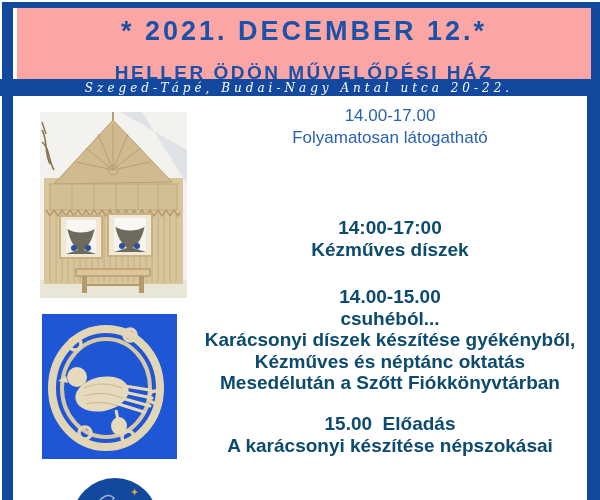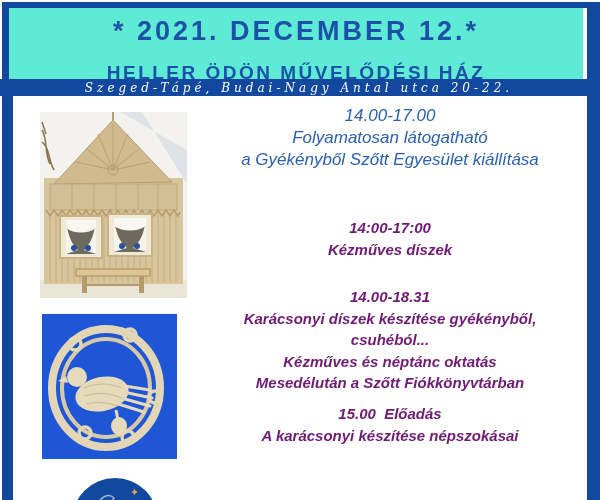--- a/index.html
+++ b/index.html
@@ -5,42 +5,42 @@
   html,body{margin:0;padding:0;background:#888;}
   .poster{
     position:relative;width:600px;height:500px;background:#ffffff;
     overflow:hidden;font-family:"Liberation Sans",sans-serif;
   }
   
   .frame-top{position:absolute;left:2px;top:2px;width:598px;height:6px;background:#12489E;}
   .frame-left{position:absolute;left:2px;top:2px;width:11px;height:498px;background:#12489E;}
   .frame-right{position:absolute;left:587px;top:2px;width:13px;height:498px;background:#12489E;}
   
-  .titlebox{position:absolute;left:9px;top:8px;width:574px;height:71px;background:#5eead4;text-align:center;}
+  .titlebox{position:absolute;left:17px;top:8px;width:574px;height:71px;background:#fca5a5;text-align:center;}
   .title{
     margin-top:8px;font-size:27px;font-weight:bold;letter-spacing:3px;
     color:#1B52A8;white-space:nowrap;
   }
   .venue{
     margin-top:15px;font-size:19px;font-weight:bold;letter-spacing:2.5px;
     color:#1B52A8;white-space:nowrap;
   }
   .band{
     position:absolute;left:0;top:79px;width:598px;height:17px;background:#12489E;
     display:flex;align-items:center;justify-content:center;
   }
   .band span{
     color:#ffffff;font-family:"DejaVu Serif",serif;font-style:italic;
     font-size:12px;letter-spacing:4px;white-space:nowrap;
   }
   
   .block{position:absolute;left:390px;transform:translateX(-50%);text-align:center;}
   .block div{white-space:pre;}
-  .block.light{font-style:italic;font-size:17px;line-height:22px;color:#2A60B4;}
-  .block.bold{font-style:italic;font-weight:bold;font-size:15px;line-height:21.5px;color:#701a75;}
+  .block.light{font-size:17px;line-height:22px;color:#2A60B4;}
+  .block.bold{font-weight:bold;font-size:19px;line-height:21.5px;color:#0c4a6e;}
   
   .house{position:absolute;left:40px;top:112px;width:147px;height:186px;}
   .bird{position:absolute;left:42px;top:314px;width:135px;height:145px;}
   
   .logo{
     position:absolute;left:72px;top:478px;width:86px;height:86px;border-radius:50%;
     background:#12489E;
   }
   .logo svg{position:absolute;left:0;top:0;}
   .logo .star{position:absolute;left:58px;top:8px;color:#D0A845;font-size:11px;}
@@ -173,34 +173,34 @@
         <path d="M42,82 q18,-6 38,2"></path>
         <path d="M44,90 q16,-4 32,2"></path>
       </g>
       <line x1="74" y1="96" x2="76" y2="106" stroke="#E6DABC" stroke-width="3"></line>
       <ellipse cx="77" cy="112" rx="8" ry="9" fill="#E6DABC"></ellipse>
     </g>
   </svg>
 
   <div class="block light" style="top:105px">
     <div class="time">14.00-17.00</div>
-    <div><div>Folyamatosan látogatható</div><div>a Gyékényből Szőtt Egyesület kiállítása</div></div>
+    <div><div>Folyamatosan látogatható</div></div>
   </div>
 
   <div class="block bold" style="top:217px">
     <div class="time">14:00-17:00</div>
     <div><div>Kézműves díszek</div></div>
   </div>
 
   <div class="block bold" style="top:286px">
-    <div class="time">14.00-18.31</div>
-    <div><div>Karácsonyi díszek készítése gyékényből,</div><div>csuhéból...</div><div>Kézműves és néptánc oktatás</div><div>Mesedélután a Szőtt Fiókkönyvtárban</div></div>
-  </div>
-
-  <div class="block bold" style="top:403px">
+    <div class="time">14.00-15.00</div>
+    <div><div>csuhéból...</div><div>Karácsonyi díszek készítése gyékényből,</div><div>Kézműves és néptánc oktatás</div><div>Mesedélután a Szőtt Fiókkönyvtárban</div></div>
+  </div>
+
+  <div class="block bold" style="top:413px">
     <div class="time">15.00  Előadás</div>
     <div><div>A karácsonyi készítése népszokásai</div></div>
   </div>
 
   <div class="logo">
     <svg width="86" height="30" viewBox="0 0 86 30">
       <path d="M28,22 q8,-8 14,-2 q-6,8 4,6 q6,-2 10,2" fill="none" stroke="#9FB3D6" stroke-width="1.5"></path>
     </svg>
     <span class="star">✦</span>
   </div>

